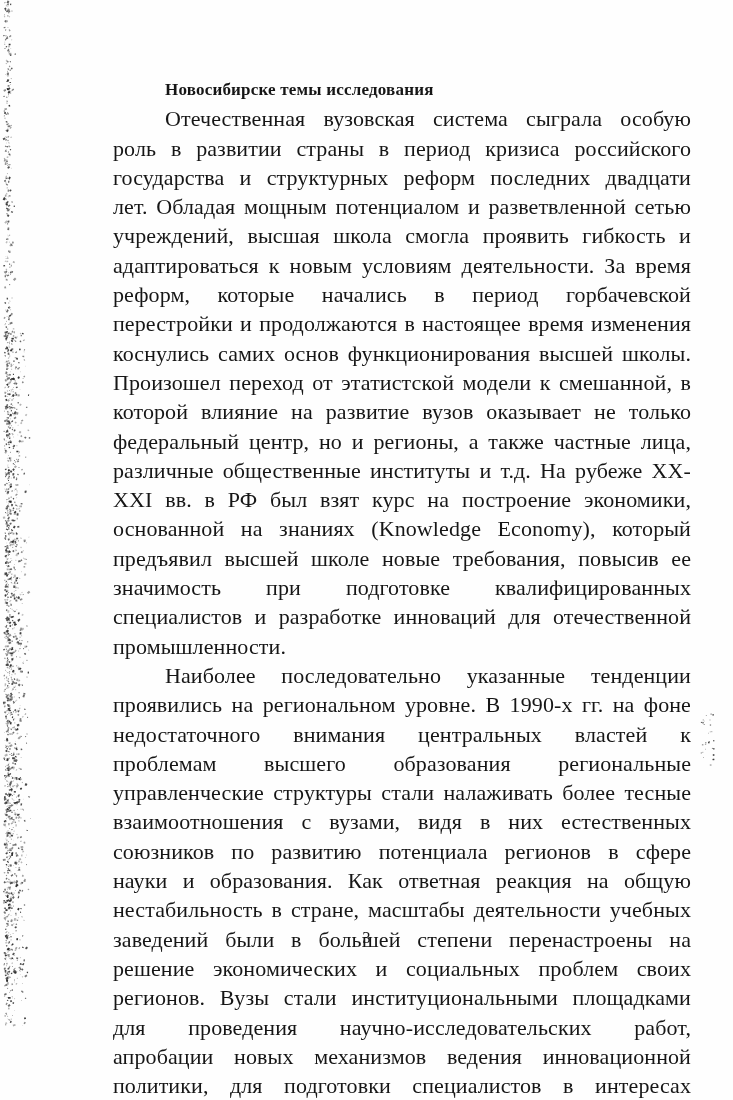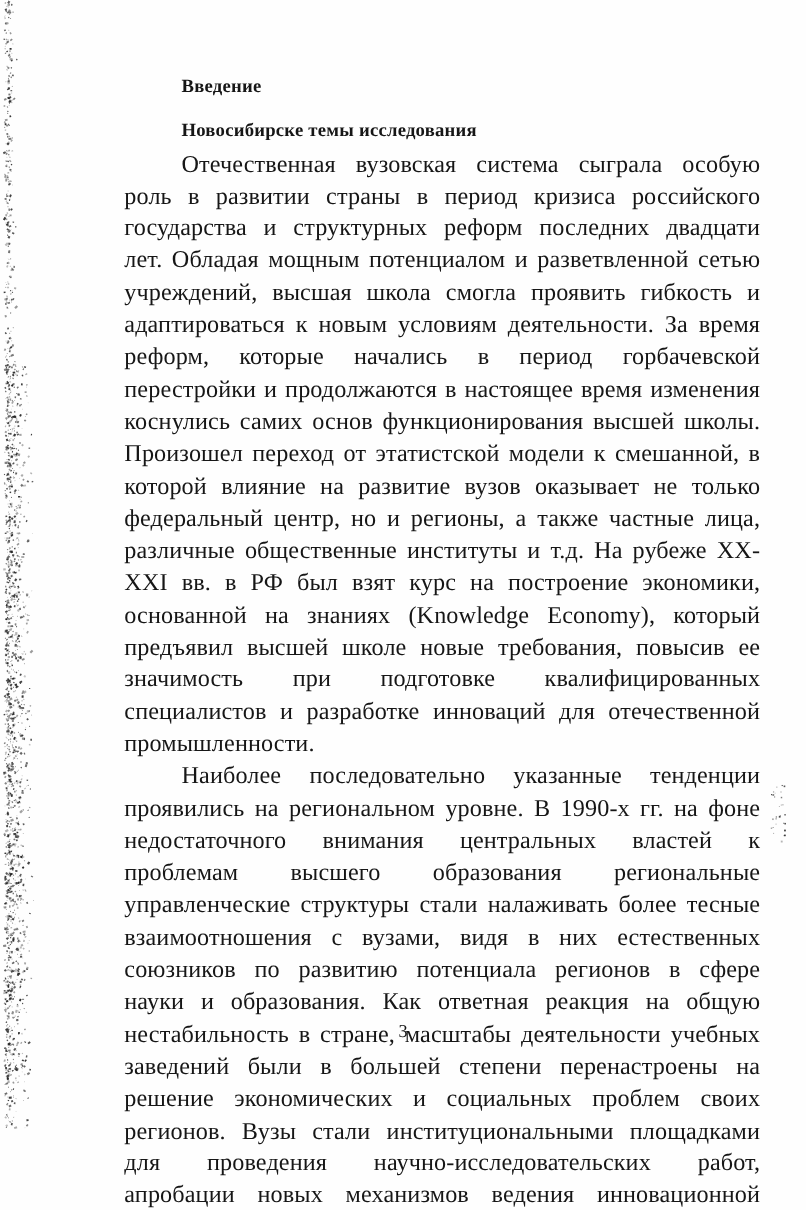--- a/index.html
+++ b/index.html
@@ -67,21 +67,20 @@
     top: 0;
     pointer-events: none;
   }
 </style>
 </head>
 <body>
 
 <div class="scan-page">
 
   <div class="text-block">
-    <h1 class="doc-heading">Введение</h1>
     <h2 class="doc-subheading">Новосибирске темы исследования</h2>
     <p class="doc-paragraph">Отечественная вузовская система сыграла особую роль в развитии страны в период кризиса российского государства и структурных реформ последних двадцати  лет. Обладая мощным потенциалом и разветвленной сетью учреждений, высшая школа смогла проявить гибкость и адаптироваться к новым условиям деятельности. За время реформ, которые начались в период горбачевской перестройки и продолжаются в настоящее время изменения коснулись самих основ функционирования высшей школы. Произошел переход от этатистской модели к смешанной, в которой влияние на развитие вузов оказывает не только федеральный центр, но и регионы, а также частные лица, различные общественные институты и т.д. На рубеже XX-XXI вв. в РФ был взят курс на построение экономики, основанной на знаниях (Knowledge Economy), который предъявил высшей школе новые требования, повысив ее значимость при подготовке квалифицированных специалистов и разработке инноваций для отечественной промышленности.</p>
     <p class="doc-paragraph">Наиболее последовательно указанные тенденции проявились на региональном уровне. В 1990-х гг. на фоне недостаточного внимания центральных властей к проблемам высшего образования региональные управленческие структуры стали налаживать более тесные взаимоотношения с вузами, видя в них естественных союзников по развитию потенциала регионов в сфере науки и образования. Как ответная реакция на общую нестабильность в стране, масштабы деятельности учебных заведений были в большей степени перенастроены на решение экономических и социальных проблем своих регионов. Вузы стали институциональными площадками для проведения научно-исследовательских работ, апробации новых механизмов ведения инновационной политики, для подготовки специалистов в интересах собственных регионов. В Западной Сибири эти тенденции особенно четко проявились в Томске и Новосибирске, поскольку именно здесь расположены</p>
   </div>
 
   <div class="page-number">3</div>
 
   <svg class="noise" id="noise-left" width="60" height="1100" viewBox="0 0 60 1100">
       <rect x="10.4" y="189.6" width="1.1" height="1.2" fill="#1b1b1b" opacity="0.59" transform="rotate(49 10.4 189.6)"></rect>
       <rect x="7.7" y="558.8" width="0.8" height="0.9" fill="#1b1b1b" opacity="0.77" transform="rotate(84 7.7 558.8)"></rect>

